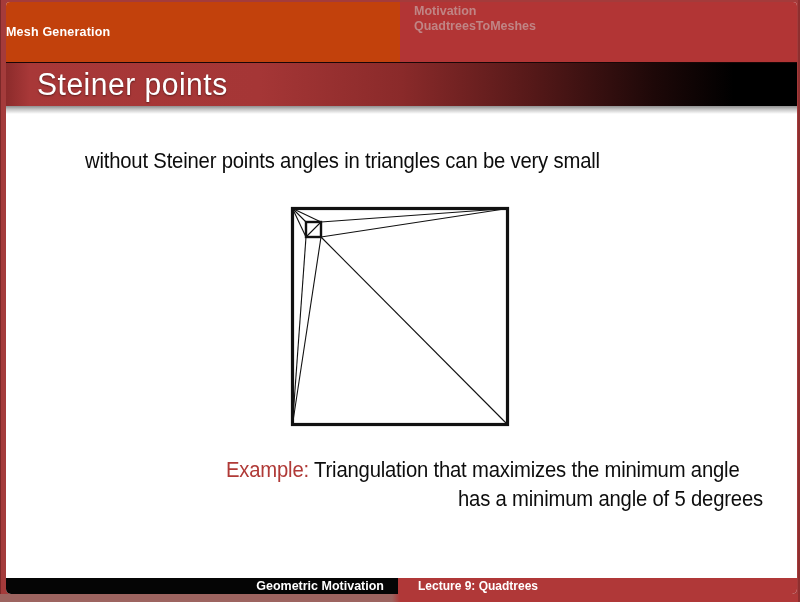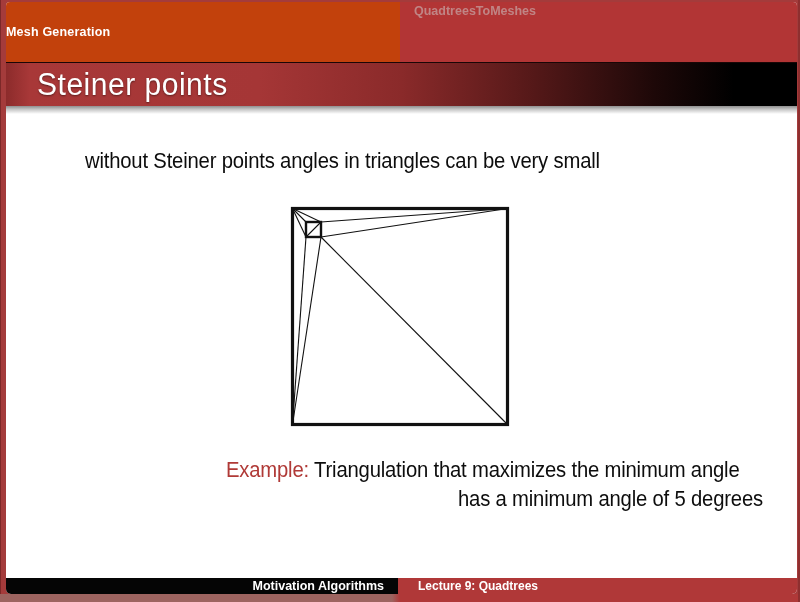--- a/index.html
+++ b/index.html
@@ -99,20 +99,21 @@
 <div class="edge-left"></div>
 <div class="bottom-strip"></div>
 
 <div class="slide">
 
   <div class="header">
     <div class="header-left">
       <span class="lecture-title">Mesh Generation</span>
     </div>
     <div class="header-right">
+      <div class="nav-item">Motivation</div>
       <div class="nav-item">QuadtreesToMeshes</div>
     </div>
   </div>
 
   <div class="titlebar">
     <span class="slide-title">Steiner points</span>
   </div>
   <div class="title-shadow"></div>
 
   <div class="content">
@@ -144,21 +145,21 @@
       </div>
       <div class="narrow">
         <span>has a minimum angle of 5 degrees</span>
       </div>
     </div>
 
   </div>
 
   <div class="footer">
     <div class="footer-left">
-      <span class="course-title">Motivation Algorithms</span>
+      <span class="course-title">Geometric Motivation</span>
     </div>
     <div class="footer-right">
       <span class="lecture-label">Lecture 9: Quadtrees</span>
     </div>
   </div>
 
 </div>
 
 <div class="edge-right"></div>
 

